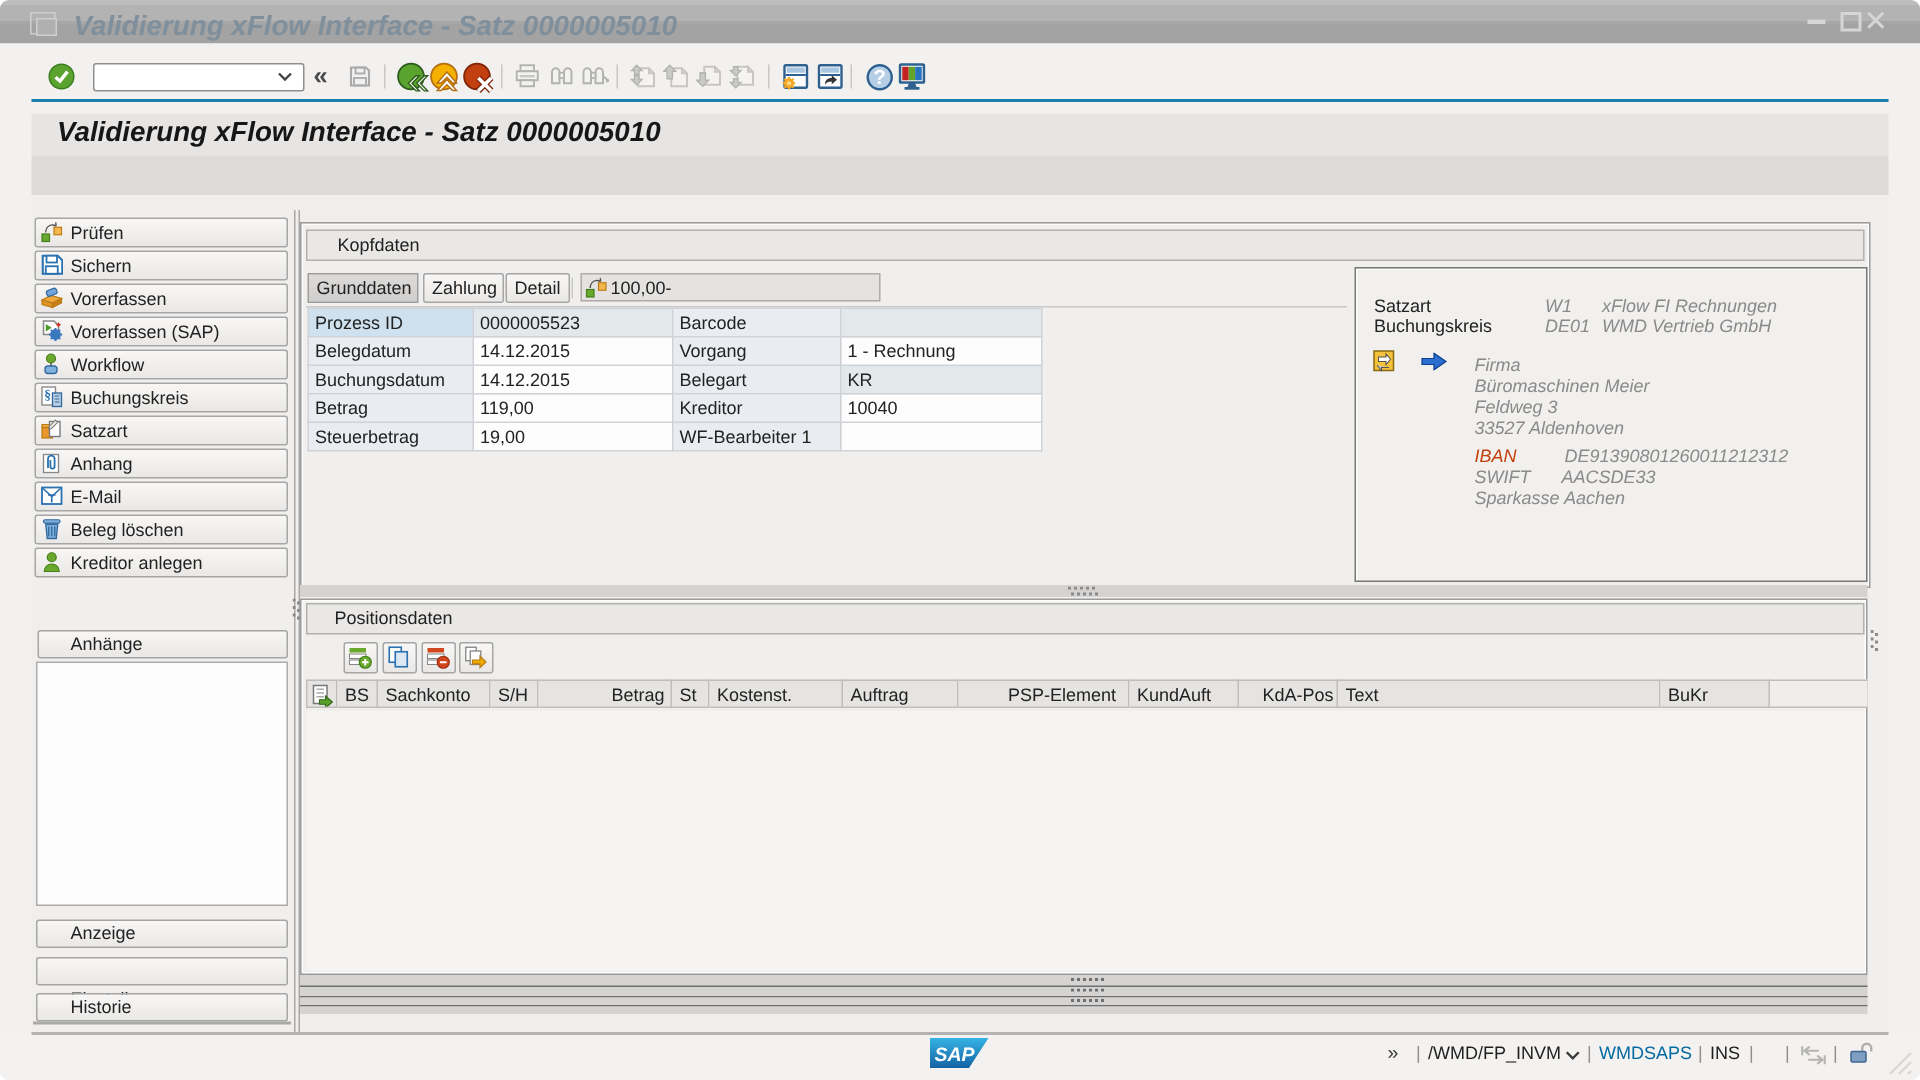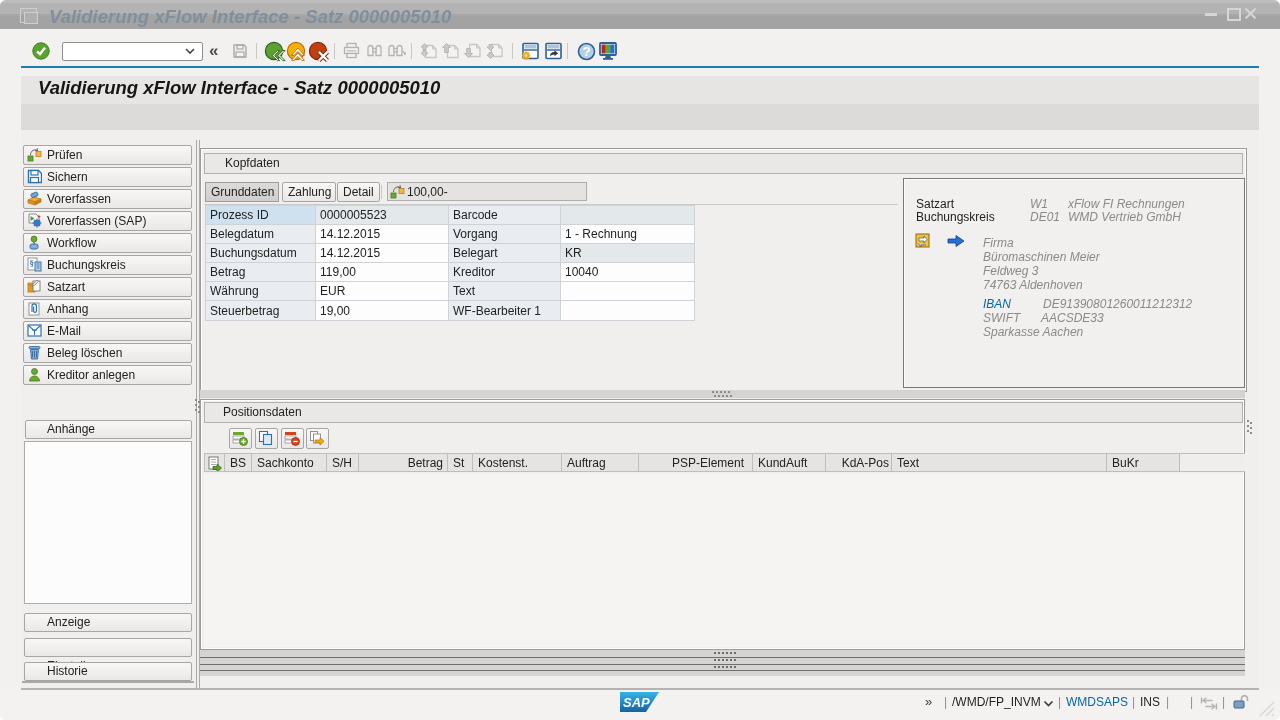--- a/index.html
+++ b/index.html
@@ -321,26 +321,20 @@
             <td class="lbl">Belegart</td>
             <td class="ro">KR</td>
           </tr>
  <tr>
             <td class="lbl">Betrag</td>
             <td class="wh">119,00</td>
             <td class="lbl">Kreditor</td>
             <td class="wh">10040</td>
           </tr>
  <tr>
-            <td class="lbl">Währung</td>
-            <td class="wh">EUR</td>
-            <td class="lbl">Text</td>
-            <td class="wh"></td>
-          </tr>
- <tr>
             <td class="lbl">Steuerbetrag</td>
             <td class="wh">19,00</td>
             <td class="lbl">WF-Bearbeiter 1</td>
             <td class="wh"></td>
           </tr>
 </tbody>
       </table>
 </div>
 
 <div class="abs" style="left:903px;top:178px;width:340px;height:208px;background:#f1f0ee;border:1px solid #787876;box-shadow:inset 1px 1px 0 #fbfbfa;"></div>
@@ -354,22 +348,22 @@
   <rect x="1" y="1" width="13" height="13" fill="#f3c23a" stroke="#8a6a10" stroke-width="1"></rect>
   <path d="M4 5 h5 v-2 l3 3.5 -3 3.5 v-2 h-5 z" fill="#fff" stroke="#555" stroke-width="0.7"></path>
   <path d="M11 12 h-5 v2 l-3 -3.5" fill="#c8c8c8" stroke="#555" stroke-width="0.7"></path>
 </svg>
 <svg class="abs" style="left:947px;top:235px;" width="18" height="12">
   <path d="M1 4 h8 v-3.5 l8 5.5 -8 5.5 v-3.5 h-8 z" fill="#2a6fd0" stroke="#0c3f8e" stroke-width="0.8"></path>
 </svg>
 <div class="abs" style="left:983px;top:236px;font-style:italic;color:#8a8a8a;">Firma</div>
 <div class="abs" style="left:983px;top:250px;font-style:italic;color:#8a8a8a;">Büromaschinen Meier</div>
 <div class="abs" style="left:983px;top:264px;font-style:italic;color:#8a8a8a;">Feldweg 3</div>
-<div class="abs" style="left:983px;top:278px;font-style:italic;color:#8a8a8a;">74763 Aldenhoven</div>
-<div class="abs" style="left:983px;top:297px;font-style:italic;color:#0369a1;">IBAN</div>
+<div class="abs" style="left:983px;top:278px;font-style:italic;color:#8a8a8a;">33527 Aldenhoven</div>
+<div class="abs" style="left:983px;top:297px;font-style:italic;color:#c2410c;">IBAN</div>
 <div class="abs" style="left:1043px;top:297px;font-style:italic;color:#8a8a8a;">DE91390801260011212312</div>
 <div class="abs" style="left:983px;top:311px;font-style:italic;color:#8a8a8a;">SWIFT</div>
 <div class="abs" style="left:1041px;top:311px;font-style:italic;color:#8a8a8a;">AACSDE33</div>
 <div class="abs" style="left:983px;top:325px;font-style:italic;color:#8a8a8a;">Sparkasse Aachen</div>
 
 <div class="abs" style="left:200px;top:390px;width:1045px;height:8px;background:#d4d3d1;"></div>
 
 <div class="abs panel" style="left:200px;top:399px;width:1043px;height:249px;background:#f0efed;"></div>
 <div class="abs hdrbar" style="left:204px;top:402px;width:1037px;height:19px;"></div>
 <div class="abs" style="left:223px;top:405px;">Positionsdaten</div>

